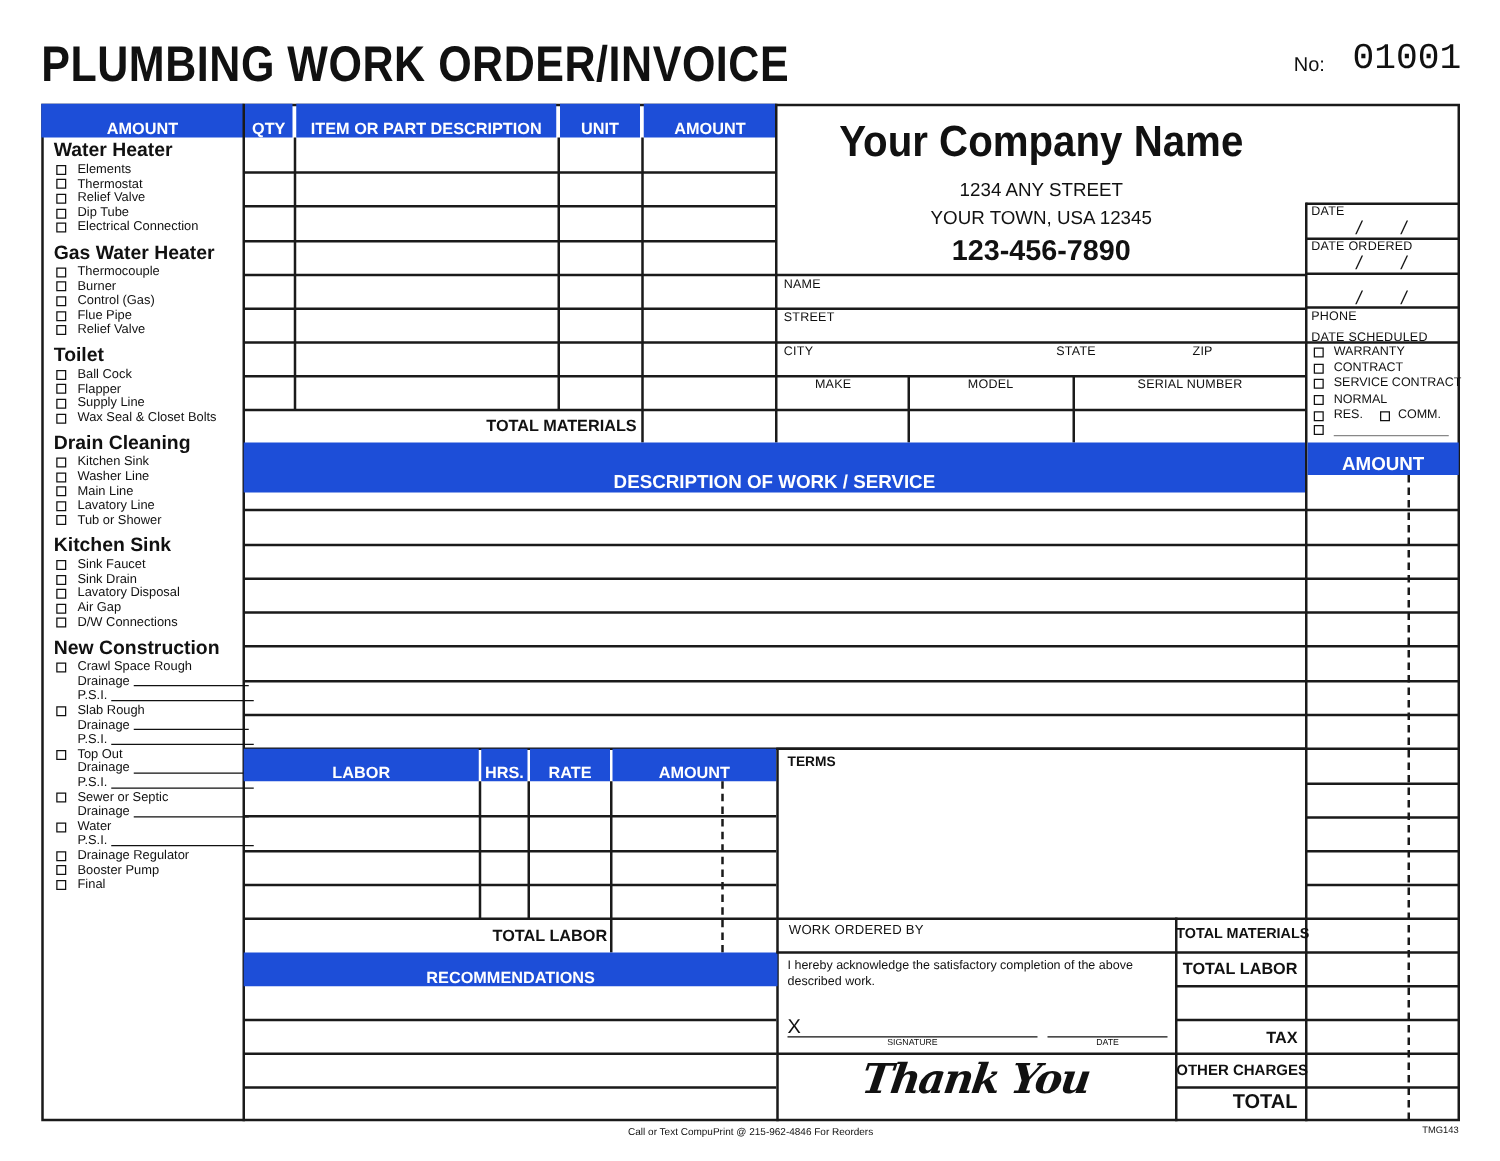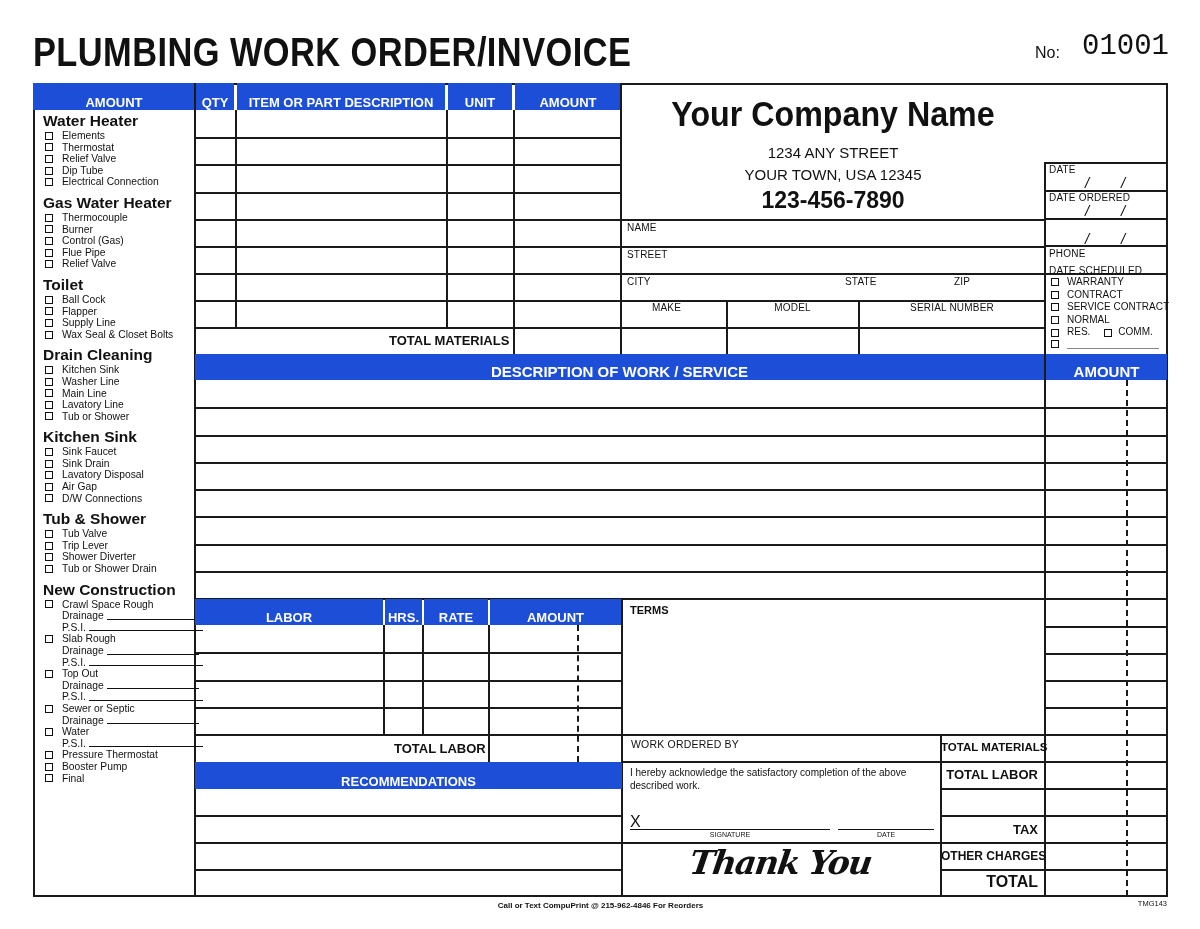--- a/index.html
+++ b/index.html
@@ -146,39 +146,20 @@
     <div class="cb-item">
         <span class="cb"></span>
         <span>Air Gap</span>
       </div>
     <div class="cb-item">
         <span class="cb"></span>
         <span>D/W Connections</span>
       </div>
   </div>
 
-  <div style="margin-bottom:6px;">
-    <p class="sec-title">Tub &amp; Shower</p>
-    <div class="cb-item">
-        <span class="cb"></span>
-        <span>Tub Valve</span>
-      </div>
-    <div class="cb-item">
-        <span class="cb"></span>
-        <span>Trip Lever</span>
-      </div>
-    <div class="cb-item">
-        <span class="cb"></span>
-        <span>Shower Diverter</span>
-      </div>
-    <div class="cb-item">
-        <span class="cb"></span>
-        <span>Tub or Shower Drain</span>
-      </div>
-  </div>
 
   <div style="margin-bottom:6px;">
     <p class="sec-title">New Construction</p>
     <div class="cb-item">
         <span class="cb"></span>
         <span>Crawl Space Rough</span>
       </div>
     <div class="sub-line">
         <span>Drainage</span>
         <span class="fill" style="width:92px;"></span>
@@ -222,21 +203,21 @@
     <div class="cb-item">
         <span class="cb"></span>
         <span>Water</span>
       </div>
     <div class="sub-line">
         <span>P.S.I.</span>
         <span class="fill" style="width:114px;"></span>
       </div>
     <div class="cb-item">
         <span class="cb"></span>
-        <span>Pressure Thermostat</span>
+        <span>Drainage Regulator</span>
       </div>
     <div class="cb-item">
         <span class="cb"></span>
         <span>Booster Pump</span>
       </div>
     <div class="cb-item">
         <span class="cb"></span>
         <span>Final</span>
       </div>
   </div>
@@ -355,21 +336,21 @@
       <span>RES.</span>
     <span class="cb" style="margin-left:14px; margin-right:6px;"></span>
       <span>COMM.</span>
   </div>
   <div class="cb-item" style="font-size:10px; line-height:12.6px;">
       <span class="cb" style="margin-right:8px;"></span>
       <span style="display:inline-block; width:92px; border-bottom:1px solid #888; height:9px;"></span>
     </div>
 </div>
 
-<div class="blackbar" style="left:195px; top:354px; width:849px; height:26px; font-size:15px;">
+<div class="blackbar" style="left:195px; top:354px; width:849px; height:40px; font-size:15px;">
   <span>DESCRIPTION OF WORK / SERVICE</span>
 </div>
 <div class="blackbar" style="left:1046px; top:354px; width:121px; height:26px; font-size:15px;">
   <span>AMOUNT</span>
 </div>
 
 <div class="hl" style="left:195px; top:407px; width:972px;"></div>
 <div class="hl" style="left:195px; top:435px; width:972px;"></div>
 <div class="hl" style="left:195px; top:462px; width:972px;"></div>
 <div class="hl" style="left:195px; top:489px; width:972px;"></div>
@@ -456,14 +437,14 @@
 <div class="abs blbl" style="left:941px; top:822px; width:97px; text-align:right;">TAX</div>
 <div class="abs blbl" style="left:941px; top:849px; width:97px; text-align:right; font-size:12px;">OTHER CHARGES</div>
 <div class="abs blbl" style="left:941px; top:873px; width:97px; text-align:right; font-size:16px;padding-left:12px;">TOTAL</div>
 
 <input class="cell" style="left: 1047px; top: 736px; width: 118px; height: 24px;">
 <input class="cell" style="left: 1047px; top: 763px; width: 118px; height: 24px;">
 <input class="cell" style="left: 1047px; top: 817px; width: 118px; height: 24px;">
 <input class="cell" style="left: 1047px; top: 844px; width: 118px; height: 24px;">
 <input class="cell" style="left: 1047px; top: 871px; width: 118px; height: 24px;">
 
-<div class="abs" style="left:33px; top:901px; width:1135px; text-align:center; font-size:8px; font-weight:bold;">Call or Text CompuPrint @ 215-962-4846 For Reorders</div>
+<div class="abs" style="left:33px; top:901px; width:1135px; text-align:center; font-size:8px; font-weight:normal;">Call or Text CompuPrint @ 215-962-4846 For Reorders</div>
 <div class="abs" style="left:1120px; top:899px; width:47px; text-align:right; font-size:7.5px;">TMG143</div>
 
 </body></html>

